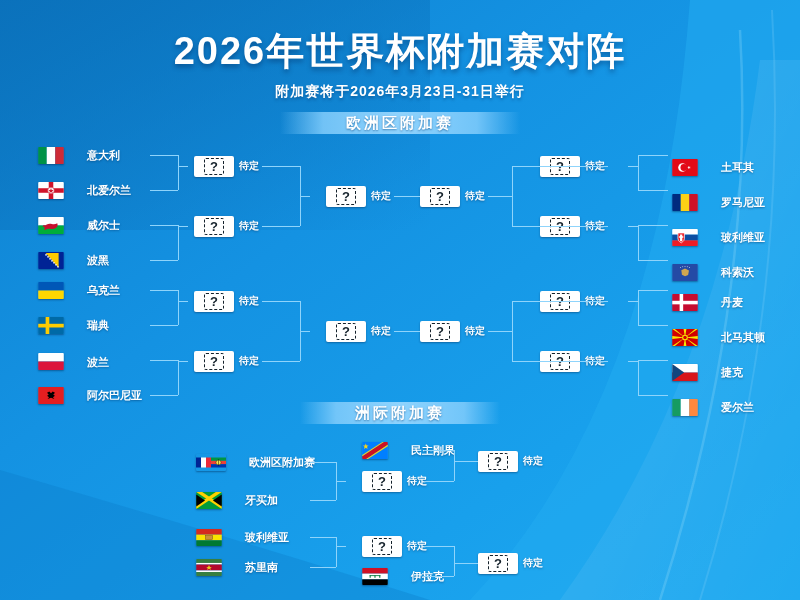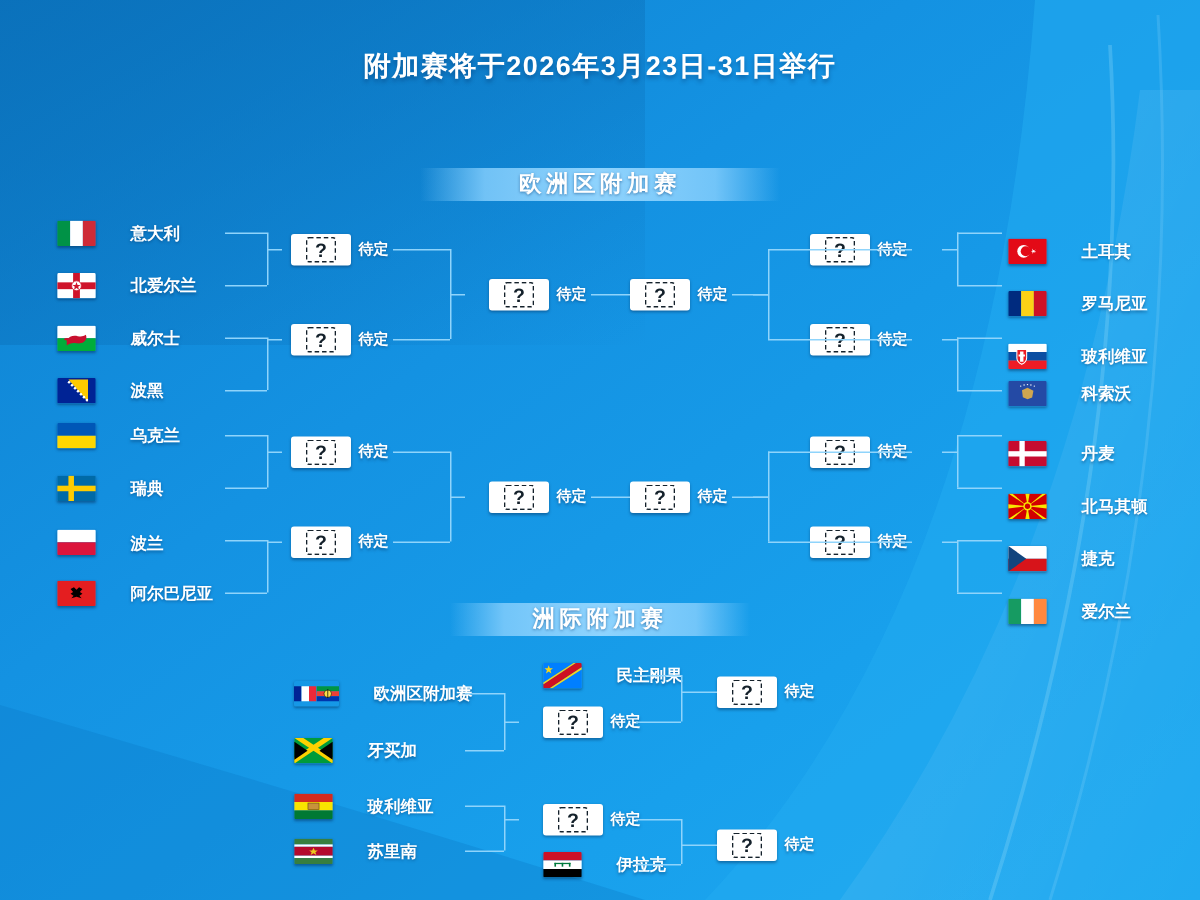--- a/index.html
+++ b/index.html
@@ -13,21 +13,21 @@
 
   #stage { position:absolute; inset:0; z-index:2; }
 
   
   .title-wrap { position:absolute; left:0; right:0; top:26px; text-align:center; }
   .title {
     font-size:38px; font-weight:bold; color:#ffffff; letter-spacing:2px;
     text-shadow:0 3px 5px rgba(0,40,90,.45);
   }
   .subtitle {
-    margin-top:6px; font-size:18px; font-weight:bold; color:#ffffff;
+    margin-top:6px; font-size:14px; font-weight:bold; color:#ffffff;
     letter-spacing:1px; text-shadow:0 2px 3px rgba(0,40,90,.4);
   }
 
   
   .sec-head {
     position:absolute; height:22px; line-height:22px; text-align:center;
     font-size:15px; font-weight:bold; color:#ffffff; letter-spacing:3px;
     background:linear-gradient(90deg,rgba(120,200,250,0) 0%,rgba(130,205,252,.85) 18%,rgba(150,215,255,.95) 50%,rgba(130,205,252,.85) 82%,rgba(120,200,250,0) 100%);
     text-shadow:0 1px 2px rgba(0,60,120,.55);
   }
@@ -93,20 +93,21 @@
   <path d="M800,0 L800,600 L470,600 Q660,400 690,0 Z" fill="#23abf1" opacity=".55"></path>
   <path d="M800,60 L800,600 L560,600 Q720,380 760,60 Z" fill="url(#gswoosh)"></path>
   <path d="M0,600 L0,470 Q240,540 430,600 Z" fill="#0c7cc8" opacity=".35"></path>
   <path d="M740,30 Q756,300 660,600" stroke="#7fd0f7" stroke-opacity=".35" stroke-width="2.5" fill="none"></path>
   <path d="M772,10 Q790,310 700,600" stroke="#7fd0f7" stroke-opacity=".25" stroke-width="2" fill="none"></path>
 </svg>
 
 <div id="stage">
 
   <div class="title-wrap">
+    <div class="title">2026年世界杯附加赛对阵</div>
     <div class="subtitle">附加赛将于2026年3月23日-31日举行</div>
   </div>
 
   <div class="sec-head" style="left:280px;top:112px;width:240px;">欧洲区附加赛</div>
 
   <div class="sec-head" style="left:300px;top:402px;width:200px;">洲际附加赛</div>
 
   <div id="eu-left-teams">
       <div class="team left" style="left: 38px; top: 145px;">
         <span class="flag">
@@ -226,21 +227,21 @@
             <rect width="9" height="2" fill="#fff"></rect>
             <rect y="2" width="9" height="2" fill="#0b4ea2"></rect>
             <rect y="4" width="9" height="2" fill="#ee1c25"></rect>
             <path d="M2.0 1.4h2.3v2.0c0 .9-1.15 1.5-1.15 1.5S2.0 4.3 2.0 3.4z" fill="#ee1c25" stroke="#fff" stroke-width=".25"></path>
             <path d="M2.75 1.9h.8v2.4h-.8z" fill="#fff"></path>
             <path d="M2.4 2.6h1.5v.45H2.4z" fill="#fff"></path>
           </svg>
         </span>
         <span class="team-name">玻利维亚</span>
       </div>
-      <div class="team right" style="left: 672px; top: 240px; text-align: center;">
+      <div class="team right" style="left: 672px; top: 250px; text-align: center;">
         <span class="flag">
           <svg viewBox="0 0 9 6">
             <rect width="9" height="6" fill="#244aa5"></rect>
             <path d="M3.2 2.2 4.5 1.6 5.9 2.3 5.6 3.9 4.5 4.3 3.4 3.8Z" fill="#d0a650"></path>
             <g fill="#fff">
               <circle cx="2.9" cy="1.2" r=".17"></circle>
               <circle cx="3.7" cy="0.95" r=".17"></circle>
               <circle cx="4.5" cy="0.85" r=".17"></circle>
               <circle cx="5.3" cy="0.95" r=".17"></circle>
               <circle cx="6.1" cy="1.2" r=".17"></circle>

